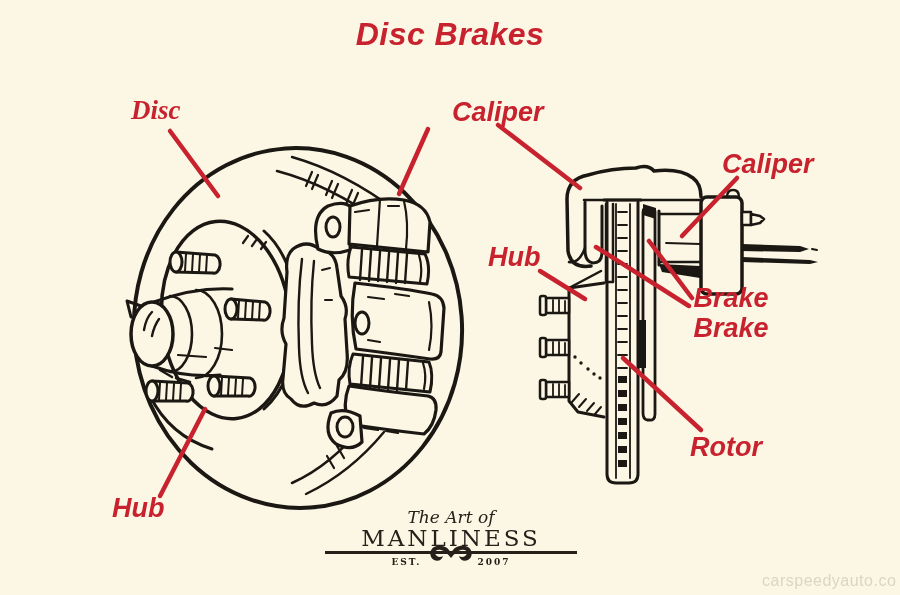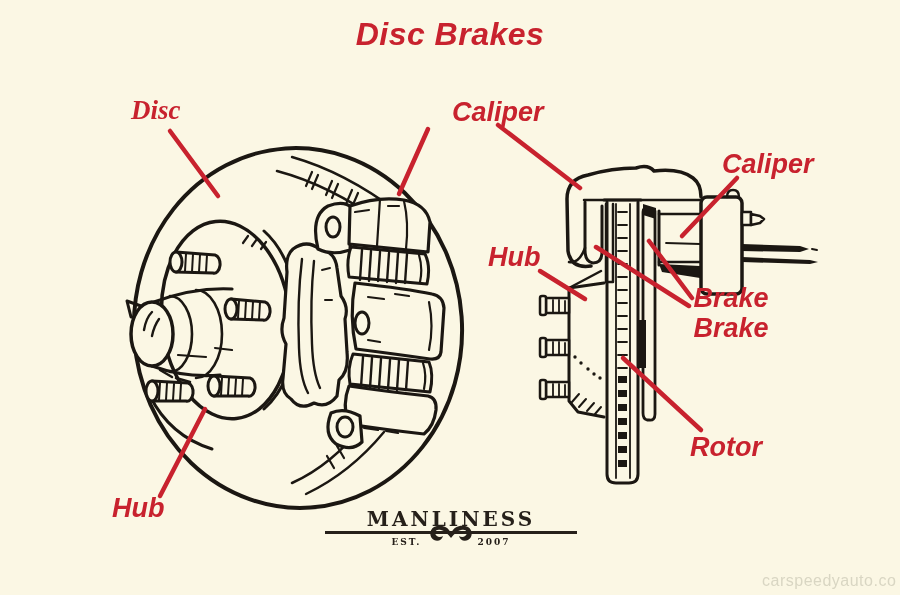--- a/index.html
+++ b/index.html
@@ -44,21 +44,21 @@
     position:absolute;z-index:2;
     left:315px;top:509px;width:272px;
     color:#26201a;text-align:center;
   }
   .logo-tagline{
     font-family:"DejaVu Serif", serif;
     font-style:italic;font-size:17px;line-height:1;
   }
   .logo-name{
     font-family:"DejaVu Serif", serif;
-    font-weight:bold;font-size:20px;line-height:1.05;
+    font-weight:normal;font-size:23px;line-height:1.05;
     letter-spacing:3px;
   }
   .logo-rule{height:2.5px;background:#26201a;margin:1px 10px 0 10px;}
   .logo-est-row{
     position:relative;
     display:flex;justify-content:center;gap:56px;
     font-family:"DejaVu Serif", serif;
     font-weight:bold;font-size:9px;letter-spacing:2px;
     margin-top:3px;
   }
@@ -281,20 +281,21 @@
 
   <div class="lbl" style="left:131px;top:96px;font-family:Liberation Serif, serif;">Disc</div>
   <div class="lbl" style="left:408px;top:98px;margin-left:44px;">Caliper</div>
   <div class="lbl" style="left:722px;top:150px;">Caliper</div>
   <div class="lbl" style="left:488px;top:243px;">Hub</div>
   <div class="lbl wrap" style="left:686px;top:284px;width:90px;">Brake Brake</div>
   <div class="lbl" style="left:690px;top:418px;margin-top:15px;">Rotor</div>
   <div class="lbl" style="left:112px;top:494px;">Hub</div>
 
   <div class="logo">
+    <div class="logo-tagline">The Art of</div>
     <div class="logo-name">MANLINESS</div>
     <div class="logo-rule"></div>
     <div class="logo-est-row">
       <span>EST.</span>
       <svg class="mustache" width="46" height="20" viewBox="0 0 44 20">
         <path fill="#26201a" d="M22,9 C19,2 11,0 5,3 C0,6 0,13 5,16 C9,18 13,16 14,12 C11,14 7,13 6,9 C6,6 9,5 12,6 C16,7 19,10 22,14 C25,10 28,7 32,6 C35,5 38,6 38,9 C37,13 33,14 30,12 C31,16 35,18 39,16 C44,13 44,6 39,3 C33,0 25,2 22,9 Z"></path>
       </svg>
       <span>2007</span>
     </div>
   </div>

